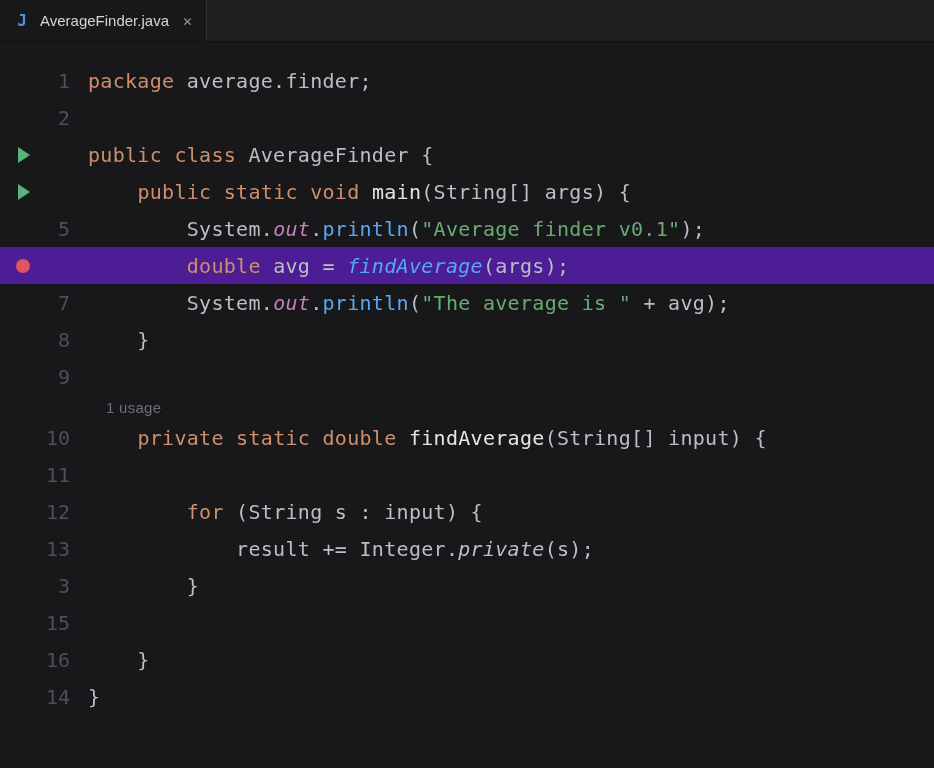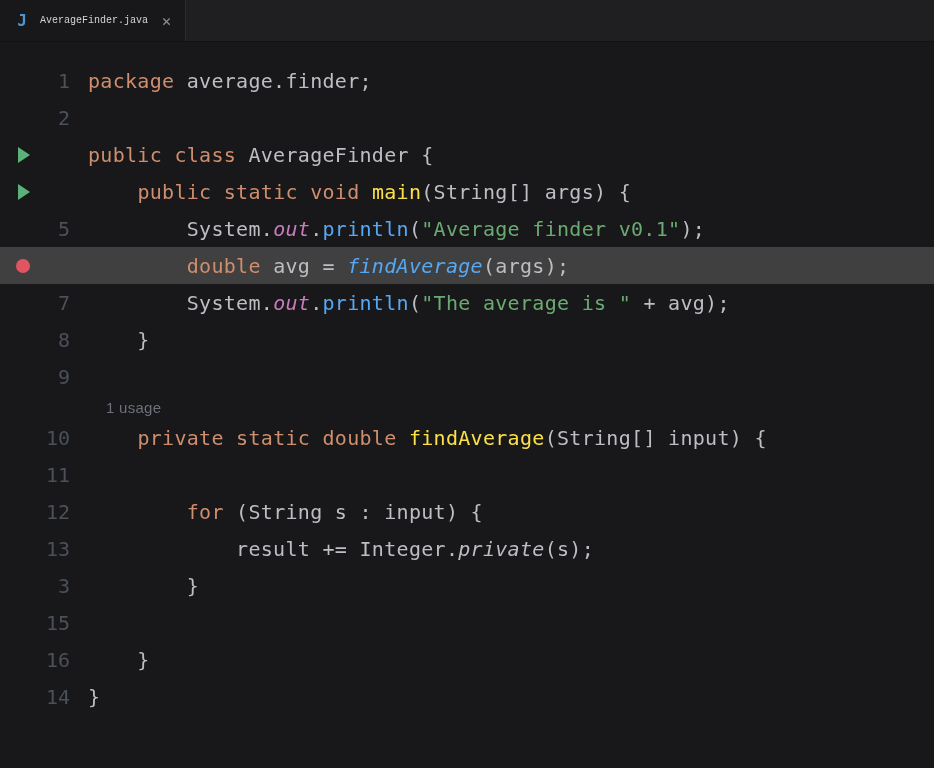--- a/index.html
+++ b/index.html
@@ -31,41 +31,41 @@
     height: 16px;
     display: inline-flex;
     align-items: center;
     justify-content: center;
     color: #4e94d0;
     font-weight: bold;
     font-size: 16px;
   }
   .tab-label {
     color: #d4d4d4;
-    font-family: Liberation Mono, monospace;
-    font-size: 10px;
+    font-family: Liberation Sans, sans-serif;
+    font-size: 15px;
   }
   .close-icon {
     color: #8f8f8f;
     font-size: 15px;
     cursor: pointer;
     padding-left: 4px;
   }
   .editor {
     position: relative;
     padding-top: 20px;
   }
   .line {
     display: flex;
     align-items: center;
     height: 37px;
     position: relative;
   }
   .line.highlighted {
-    background: #404040;
+    background: #4c1d95;
   }
   .gutter {
     width: 46px;
     min-width: 46px;
     display: flex;
     align-items: center;
     justify-content: center;
     position: relative;
   }
   .line-num {
@@ -98,21 +98,21 @@
   .usage-hint {
     color: #6c707a;
     font-size: 15px;
     font-family: -apple-system, 'Segoe UI', Arial, sans-serif;
   }
   .kw { color: #cf8e6d; }
   .pkg { color: #bcbec4; }
   .cls { color: #bcbec4; }
   .type { color: #cf8e6d; }
   .method { color: #56a8f5; }
-  .method-def { color: #fde047; }
+  .method-def { color: #e5e5e5; }
   .method-italic { color: #56a8f5; font-style: italic; }
   .str { color: #6aab73; }
   .field { color: #c77dbb; font-style: italic; }
   .num { color: #2aacb8; }
   .var { color: #bcbec4; }
   .punc { color: #bcbec4; }
   .paren { color: #bcbec4; }
   .static-call { color: #bcbec4; font-style: italic; }
 </style>
 </head>

